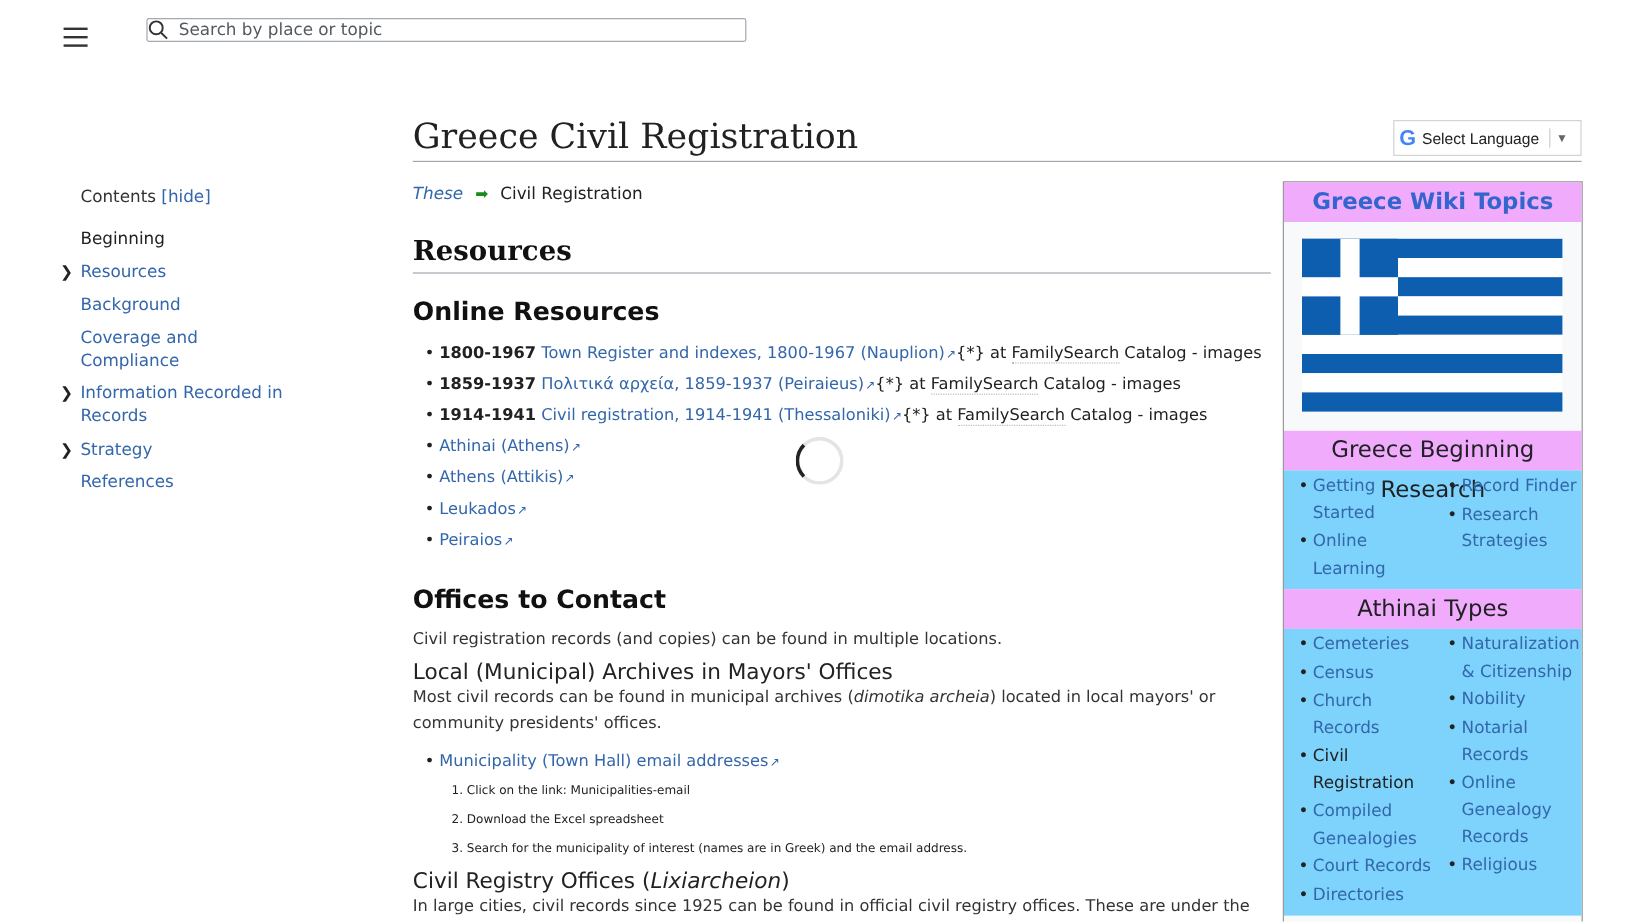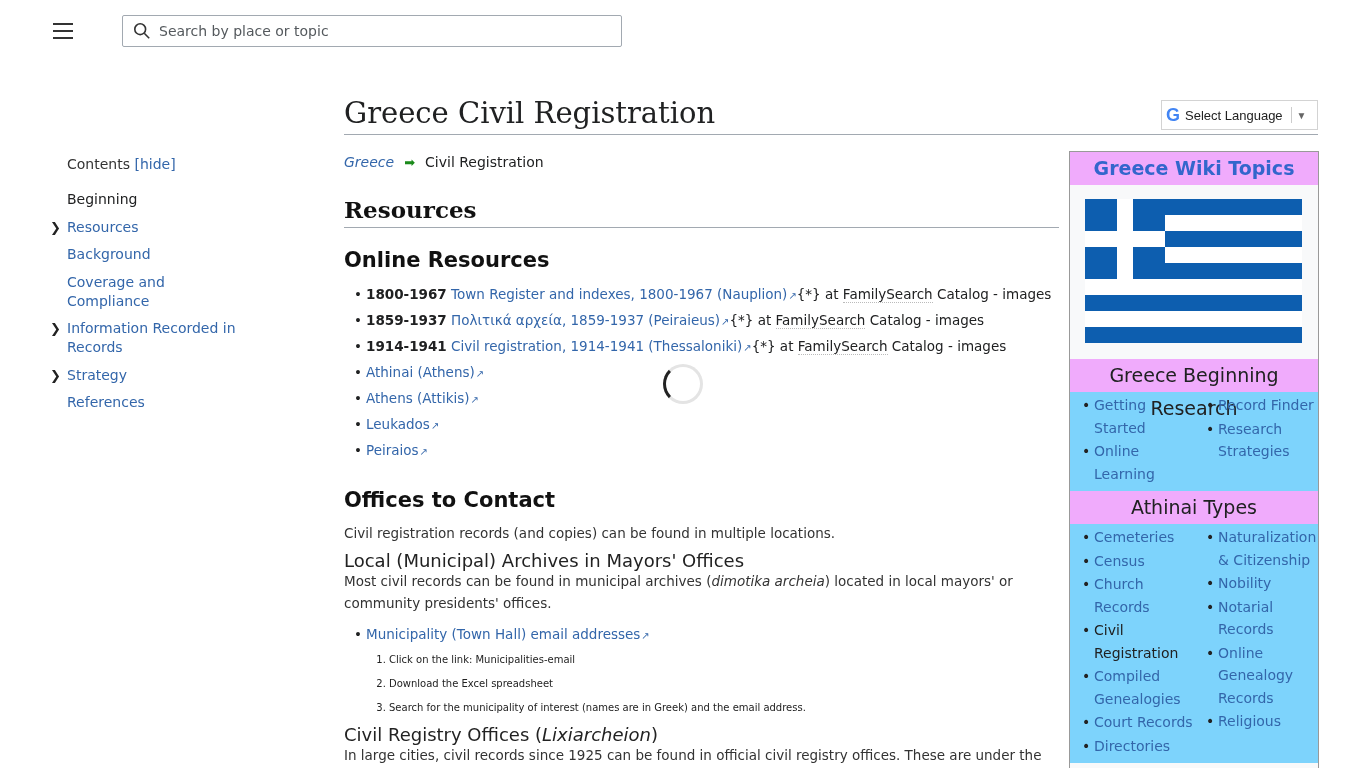--- a/index.html
+++ b/index.html
@@ -3,21 +3,21 @@
 <meta charset="utf-8">
 <style>
   * { box-sizing: border-box; margin: 0; padding: 0; }
   html, body { width: 1366px; height: 768px; overflow: hidden; background: #fff; }
   body { font-family: "DejaVu Sans", "Liberation Sans", sans-serif; color: #202122; font-size: 14px; position: relative; }
   a, .link { color: #3366aa; text-decoration: none; }
 
   
   .hamburger { position: absolute; left: 53px; top: 23px; width: 20px; height: 16px; cursor: pointer; }
   .hamburger span { display: block; height: 2px; background: #333; margin-bottom: 5px; }
-  .search { position: absolute; left: 122px; top: 15px; width: 500px; height: 32px; border: 1px solid #a2a9b1; border-radius: 2px; display: flex; align-items: center; padding-left: 10px; }
+  .search { position: absolute; left: 122px; top: 15px; width: 500px; height: 20px; border: 1px solid #a2a9b1; border-radius: 2px; display: flex; align-items: center; }
   .search svg { width: 18px; height: 18px; margin-right: 8px; }
   .search input { border: none; outline: none; font-size: 14px; font-family: "DejaVu Sans", sans-serif; color: #333; width: 440px; background: transparent; }
   .search input::placeholder { color: #54595d; }
 
   
   .title { position: absolute; left: 344px; top: 96px; font-family: "DejaVu Serif", "Liberation Serif", serif; font-size: 29px; font-weight: normal; color: #202122; }
   .title-rule { position: absolute; left: 344px; top: 134px; width: 974px; height: 1px; background: #a2a9b1; }
   .lang { position: absolute; left: 1161px; top: 100px; width: 157px; height: 30px; border: 1px solid #d3d3d3; display: flex; align-items: center; padding-left: 4px; font-family: "Liberation Sans", sans-serif; font-size: 13px; color: #222; background:#fff; cursor: pointer; }
   .lang .g { font-weight: bold; font-size: 18px; color: #4285f4; margin-right: 5px; font-family: "Liberation Sans", sans-serif; }
   .lang .sep { width: 1px; height: 16px; background: #ccc; margin-left: 8px; margin-right: 5px; }
@@ -99,21 +99,21 @@
   <div class="item"><span class="chev">❯</span><span>Resources</span></div>
   <div class="item"><span>Background</span></div>
   <div class="item"><span>Coverage and Compliance</span></div>
   <div class="item"><span class="chev">❯</span><span>Information Recorded in Records</span></div>
   <div class="item"><span class="chev">❯</span><span>Strategy</span></div>
   <div class="item"><span>References</span></div>
 </nav>
 
 <div class="main">
   <div class="crumb">
-    <a class="g">Greece</a>
+    <a class="g">These</a>
     <span class="arr">➡</span>
     <span>Civil Registration</span>
   </div>
 
   <h2>Resources</h2>
   <h3>Online Resources</h3>
   <ul class="res">
     <li><span class="bold">1800-1967</span> <a>Town Register and indexes, 1800-1967 (Nauplion)</a><span class="ext">↗</span><span>{*}</span><span> at </span><span class="ast">FamilySearch</span><span> Catalog - images</span></li>
     <li><span class="bold">1859-1937</span> <a>Πολιτικά αρχεία, 1859-1937 (Peiraieus)</a><span class="ext">↗</span><span>{*}</span><span> at </span><span class="ast">FamilySearch</span><span> Catalog - images</span></li>
     <li><span class="bold">1914-1941</span> <a>Civil registration, 1914-1941 (Thessaloniki)</a><span class="ext">↗</span><span>{*}</span><span> at </span><span class="ast">FamilySearch</span><span> Catalog - images</span></li>

